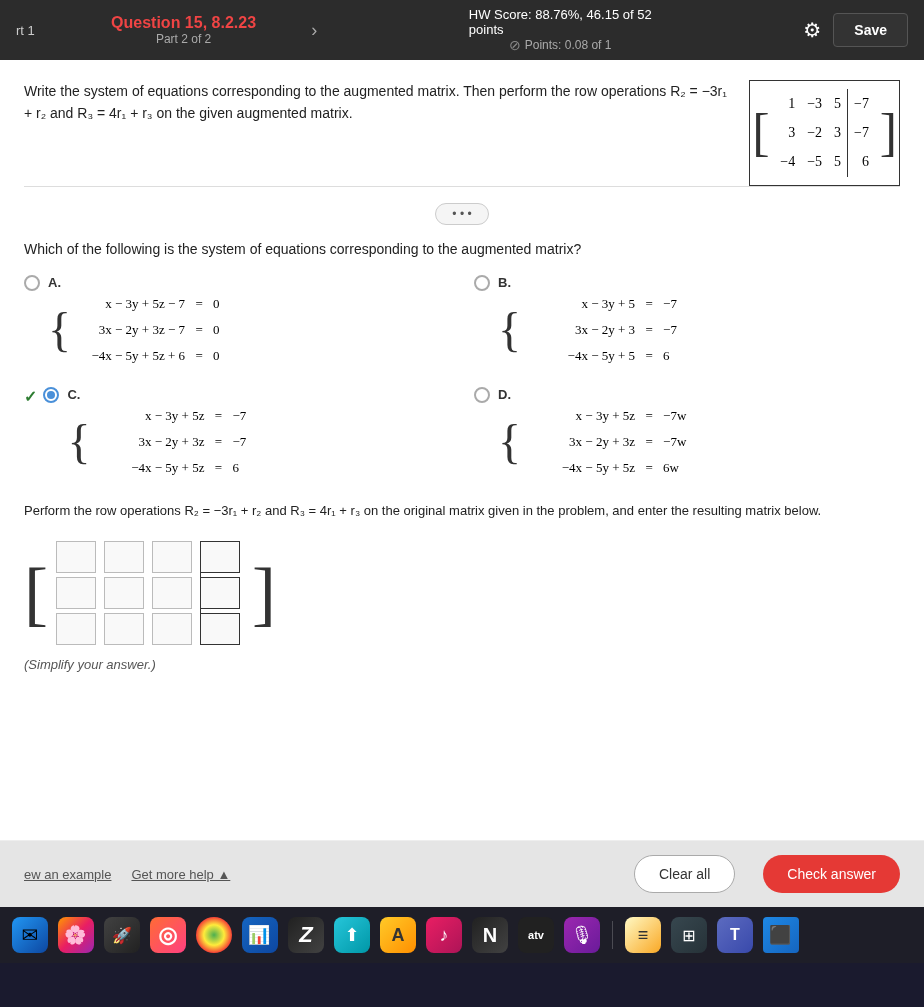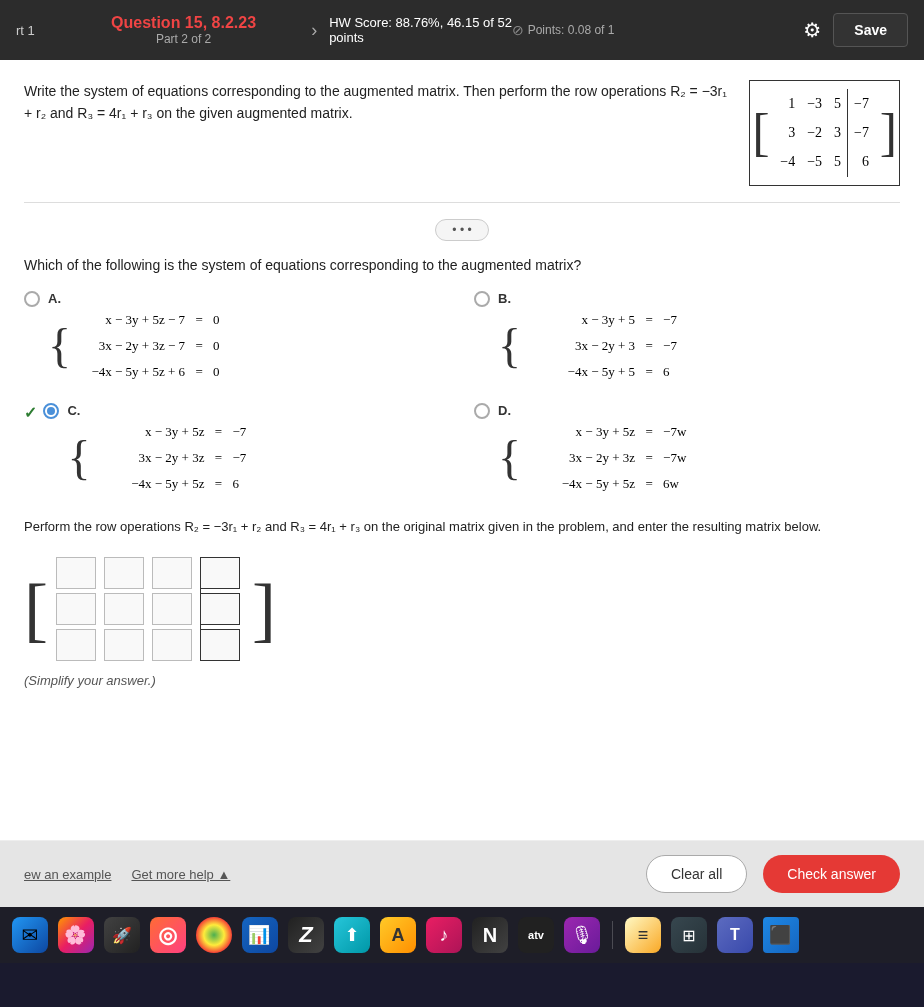--- a/index.html
+++ b/index.html
@@ -41,21 +41,21 @@
       font-size: 12px;
       color: #aaa;
     }
     .header-chevron {
       color: #aaa;
       font-size: 18px;
       cursor: pointer;
     }
     .header-score {
       display: flex;
-      flex-direction: row;
+      flex-direction: column;
       align-items: center;
       flex: 2;
     }
     .header-score .hw-score {
       font-size: 13px;
       color: white;
       font-weight: 500;
     }
     .header-score .points {
       font-size: 12px;
@@ -96,21 +96,21 @@
       padding: 20px 24px;
       min-height: 780px;
     }
 
     
     .problem-statement {
       display: flex;
       gap: 20px;
       align-items: flex-start;
       margin-bottom: 16px;
-      padding-bottom: 16px;
+      padding-bottom: 0;
       border-bottom: 1px solid #ddd;
     }
     .problem-text {
       flex: 1;
       font-size: 14px;
       line-height: 1.6;
       color: #222;
     }
     .matrix-display {
       border: 1px solid #333;
@@ -299,21 +299,21 @@
       gap: 20px;
     }
     .bottom-link {
       font-size: 13px;
       color: #555;
       cursor: pointer;
       text-decoration: underline;
     }
     .bottom-actions {
       display: flex;
-      gap: 16px;
+      gap: 28px;
     }
     .clear-all-btn {
       background: white;
       color: #333;
       border: 1px solid #aaa;
       padding: 10px 24px;
       border-radius: 20px;
       font-size: 14px;
       cursor: pointer;
     }

